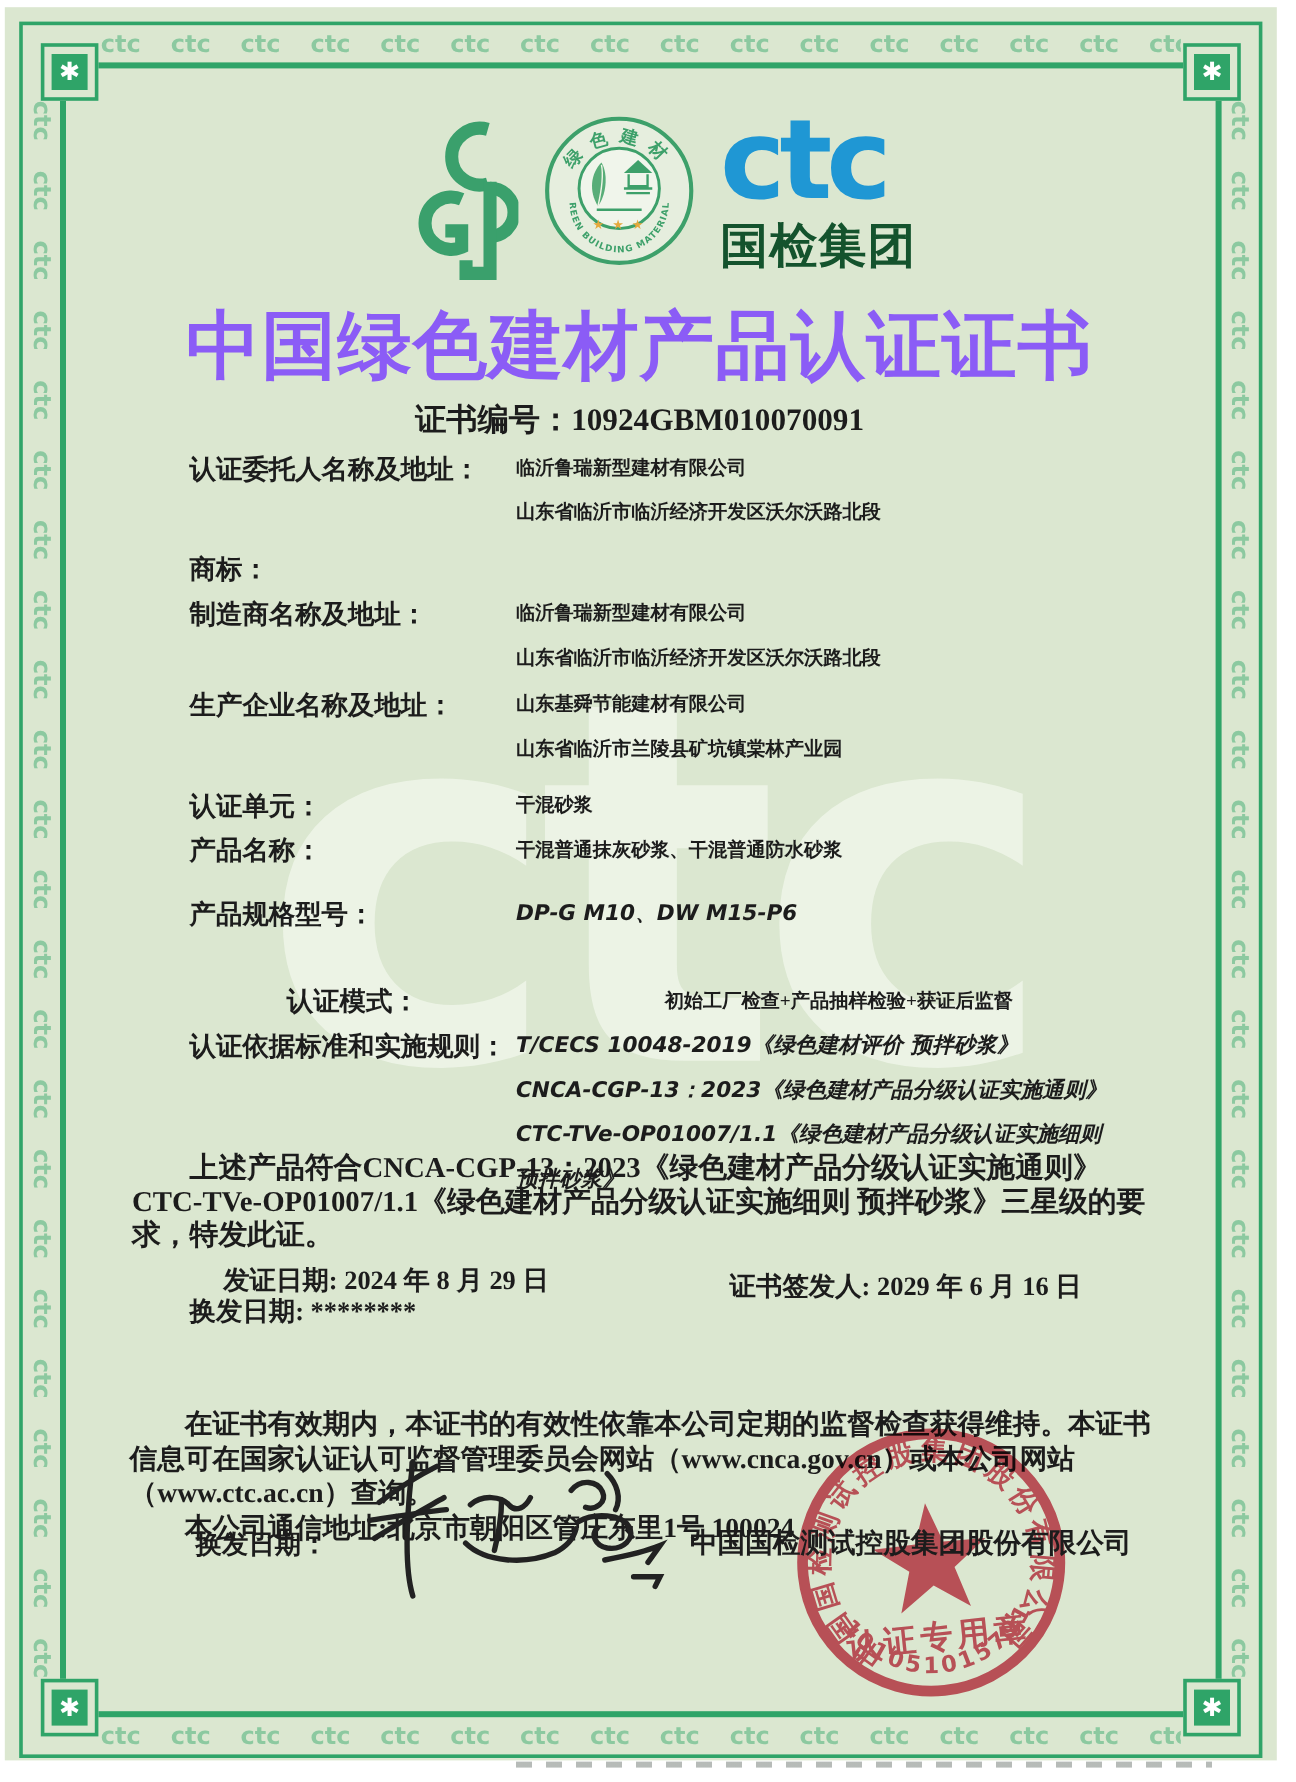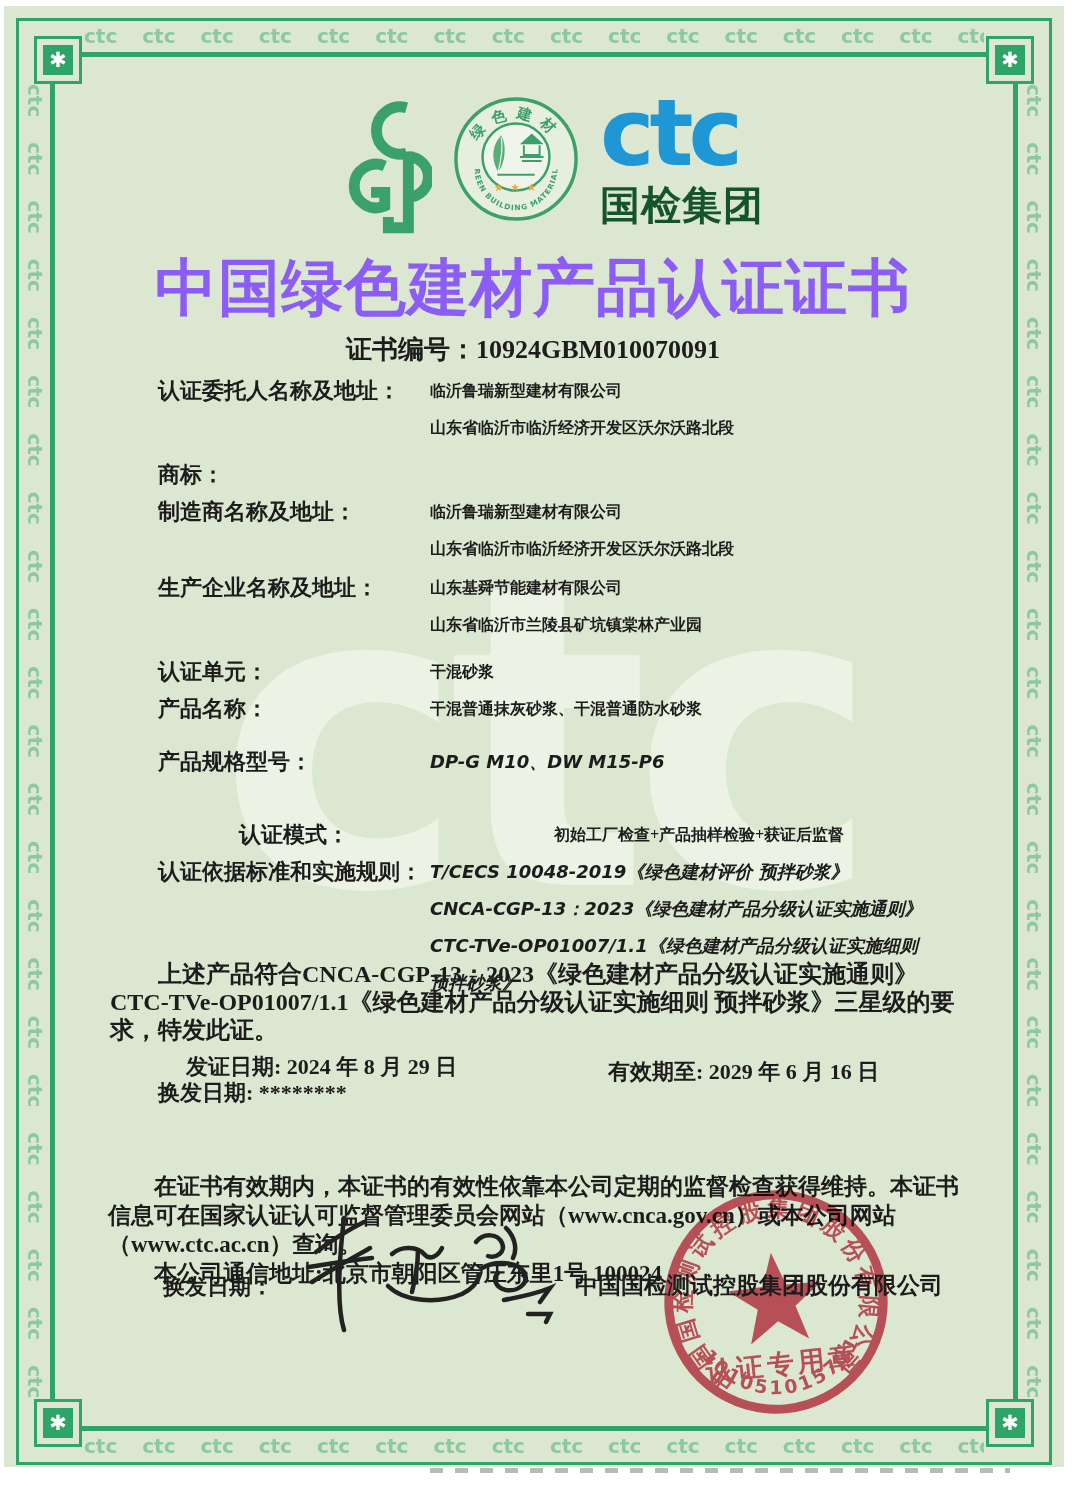--- a/index.html
+++ b/index.html
@@ -217,21 +217,21 @@
         <div>CTC-TVe-OP01007/1.1《绿色建材产品分级认证实施细则</div>
         <div>预拌砂浆》</div>
       </div>
   </div>
   </div>
 
 <div id="statement">上述产品符合CNCA-CGP-13：2023《绿色建材产品分级认证实施通则》CTC-TVe-OP01007/1.1《绿色建材产品分级认证实施细则 预拌砂浆》三星级的要求，特发此证。</div>
 
 <div id="date-issue" class="date-item"><span>发证日期:</span> <span>2024 年 8 月 29 日</span></div>
 <div id="date-reissue" class="date-item"><span>换发日期:</span> <span>********</span></div>
-<div id="date-valid" class="date-item"><span>有效期至:</span> <span>2029 年 6 月 16 日</span></div>
+<div id="date-valid" class="date-item"><span>证书签发人:</span> <span>2029 年 6 月 16 日</span></div>
 
 <div id="notice">
   <p>在证书有效期内，本证书的有效性依靠本公司定期的监督检查获得维持。本证书信息可在国家认证认可监督管理委员会网站（www.cnca.gov.cn）或本公司网站（www.ctc.ac.cn）查询。</p>
   <p>本公司通信地址:北京市朝阳区管庄东里1号  100024</p>
 </div>
 
 <div id="signer-label">换发日期：</div>
 
 <svg id="signature" viewBox="0 0 270 140" fill="none" stroke="#222" stroke-width="4.5" stroke-linecap="round">
   <path d="M44,6 C40,40 36,92 44,118"></path>

